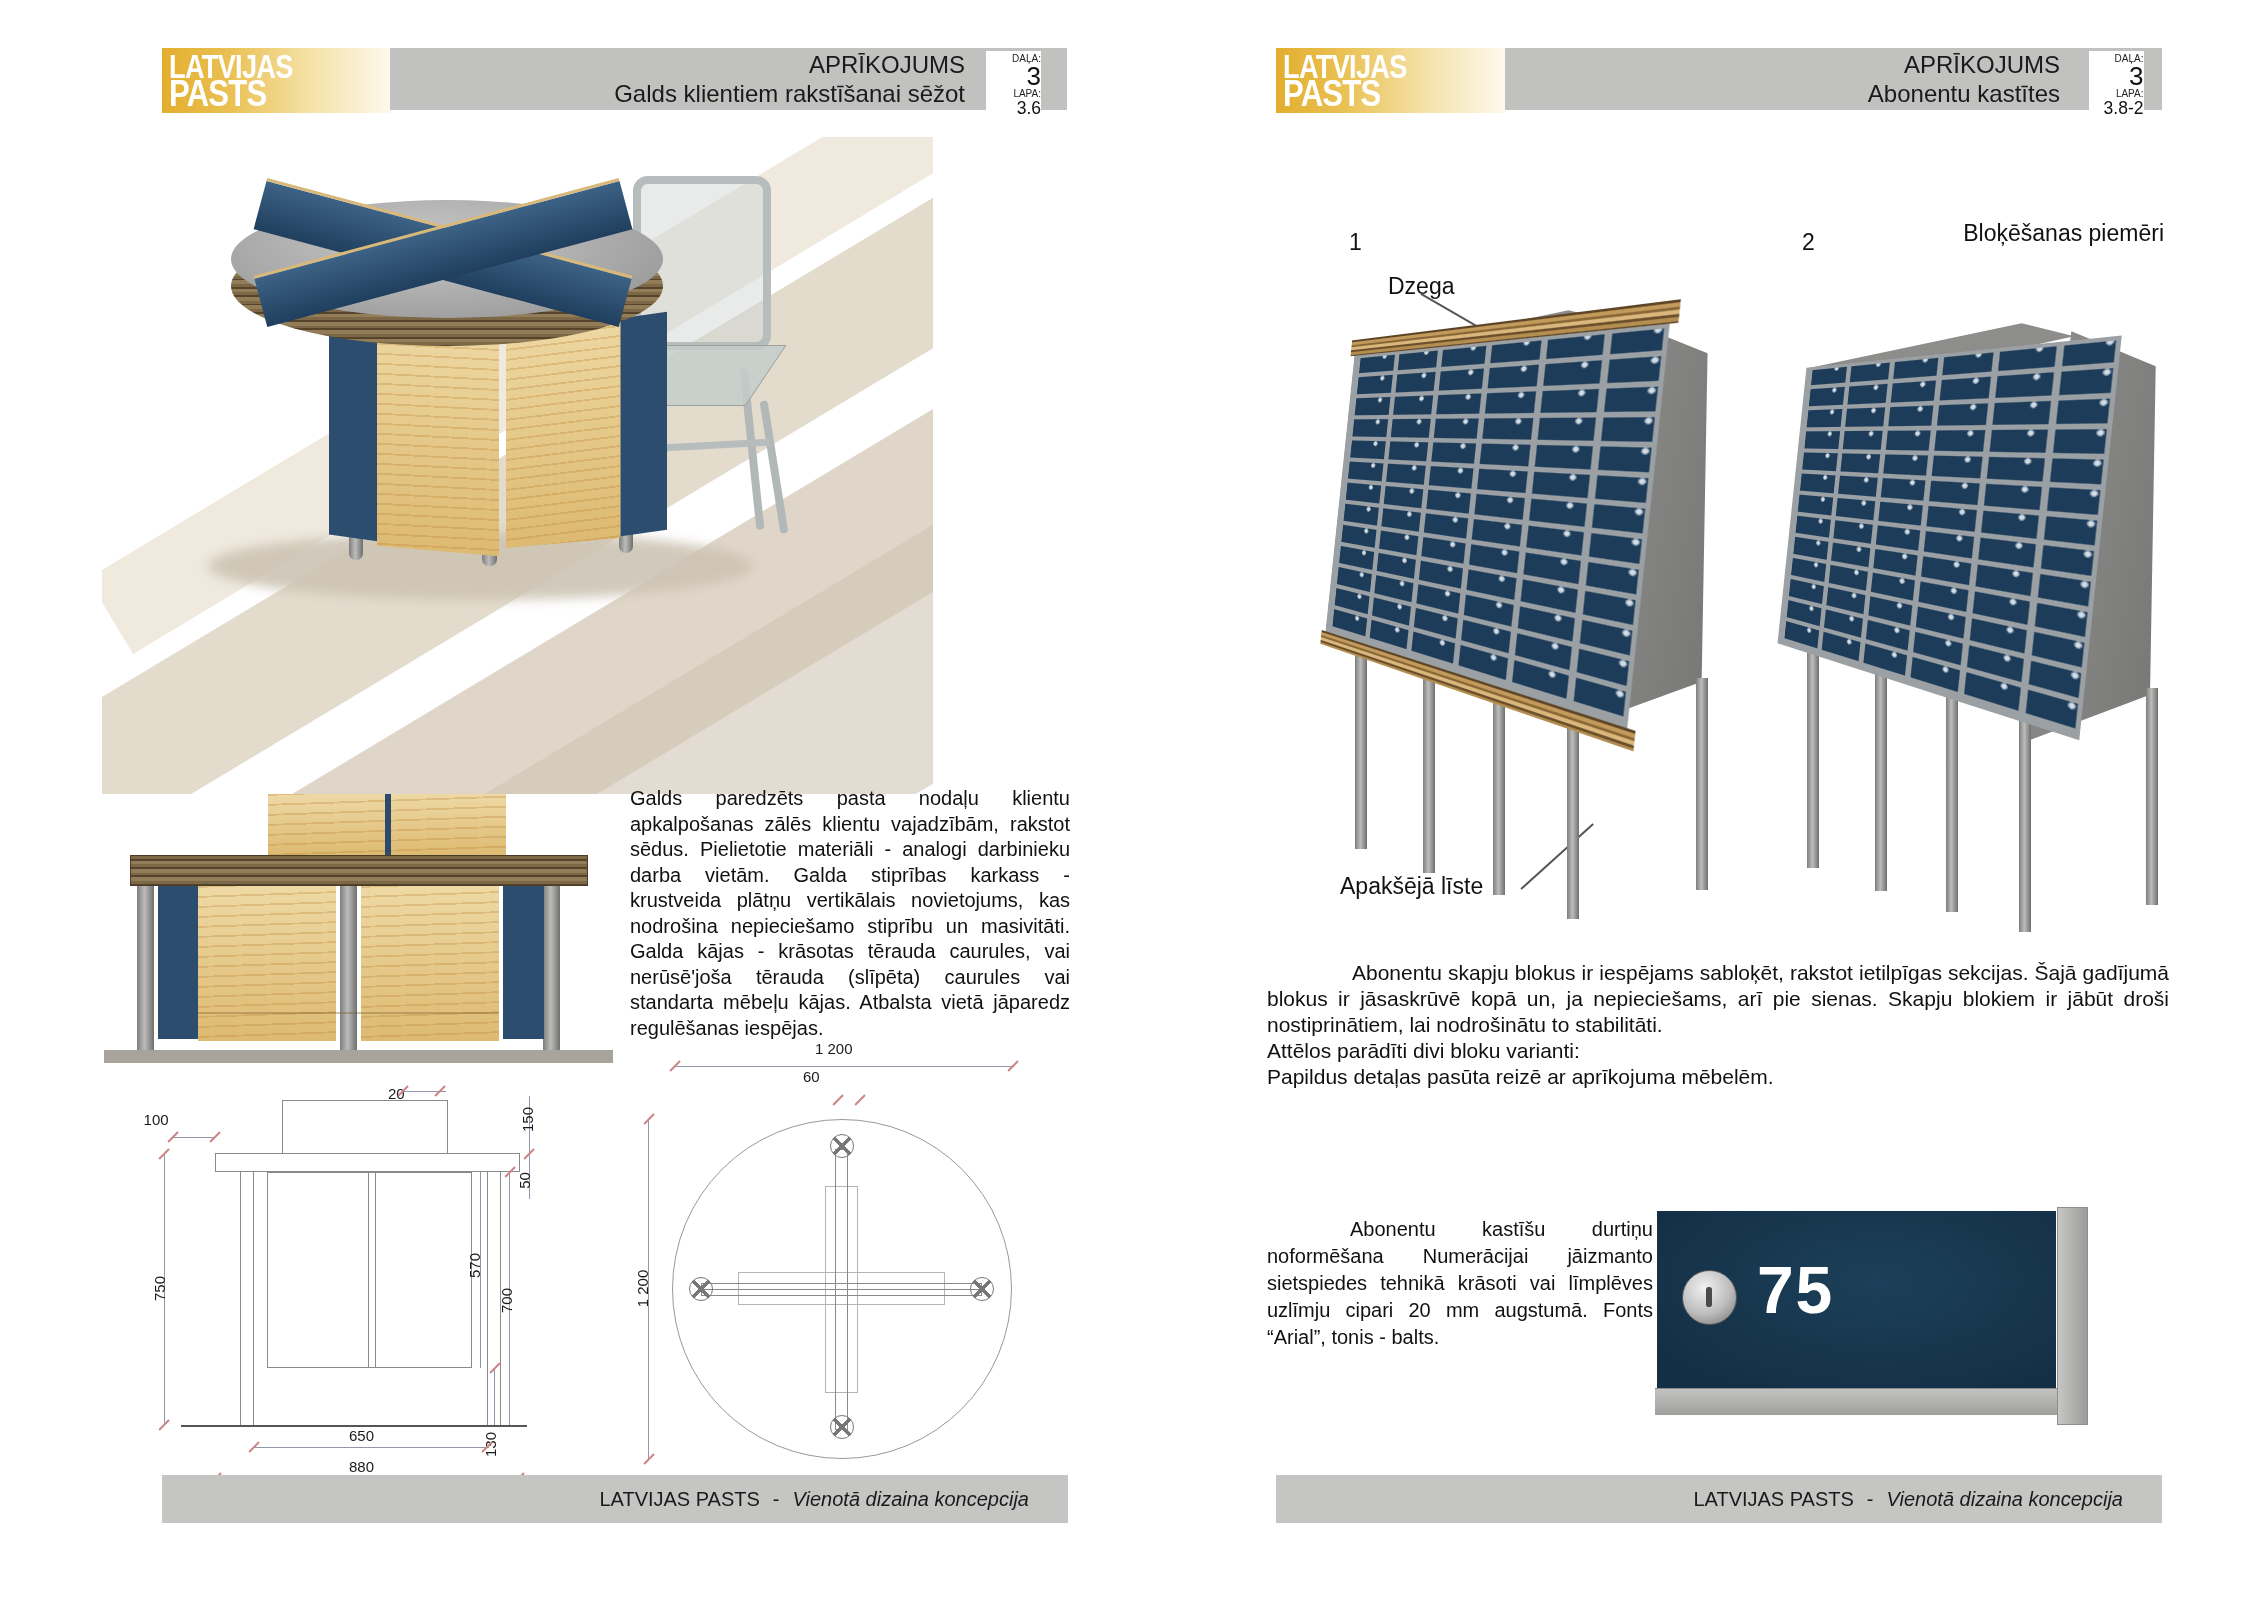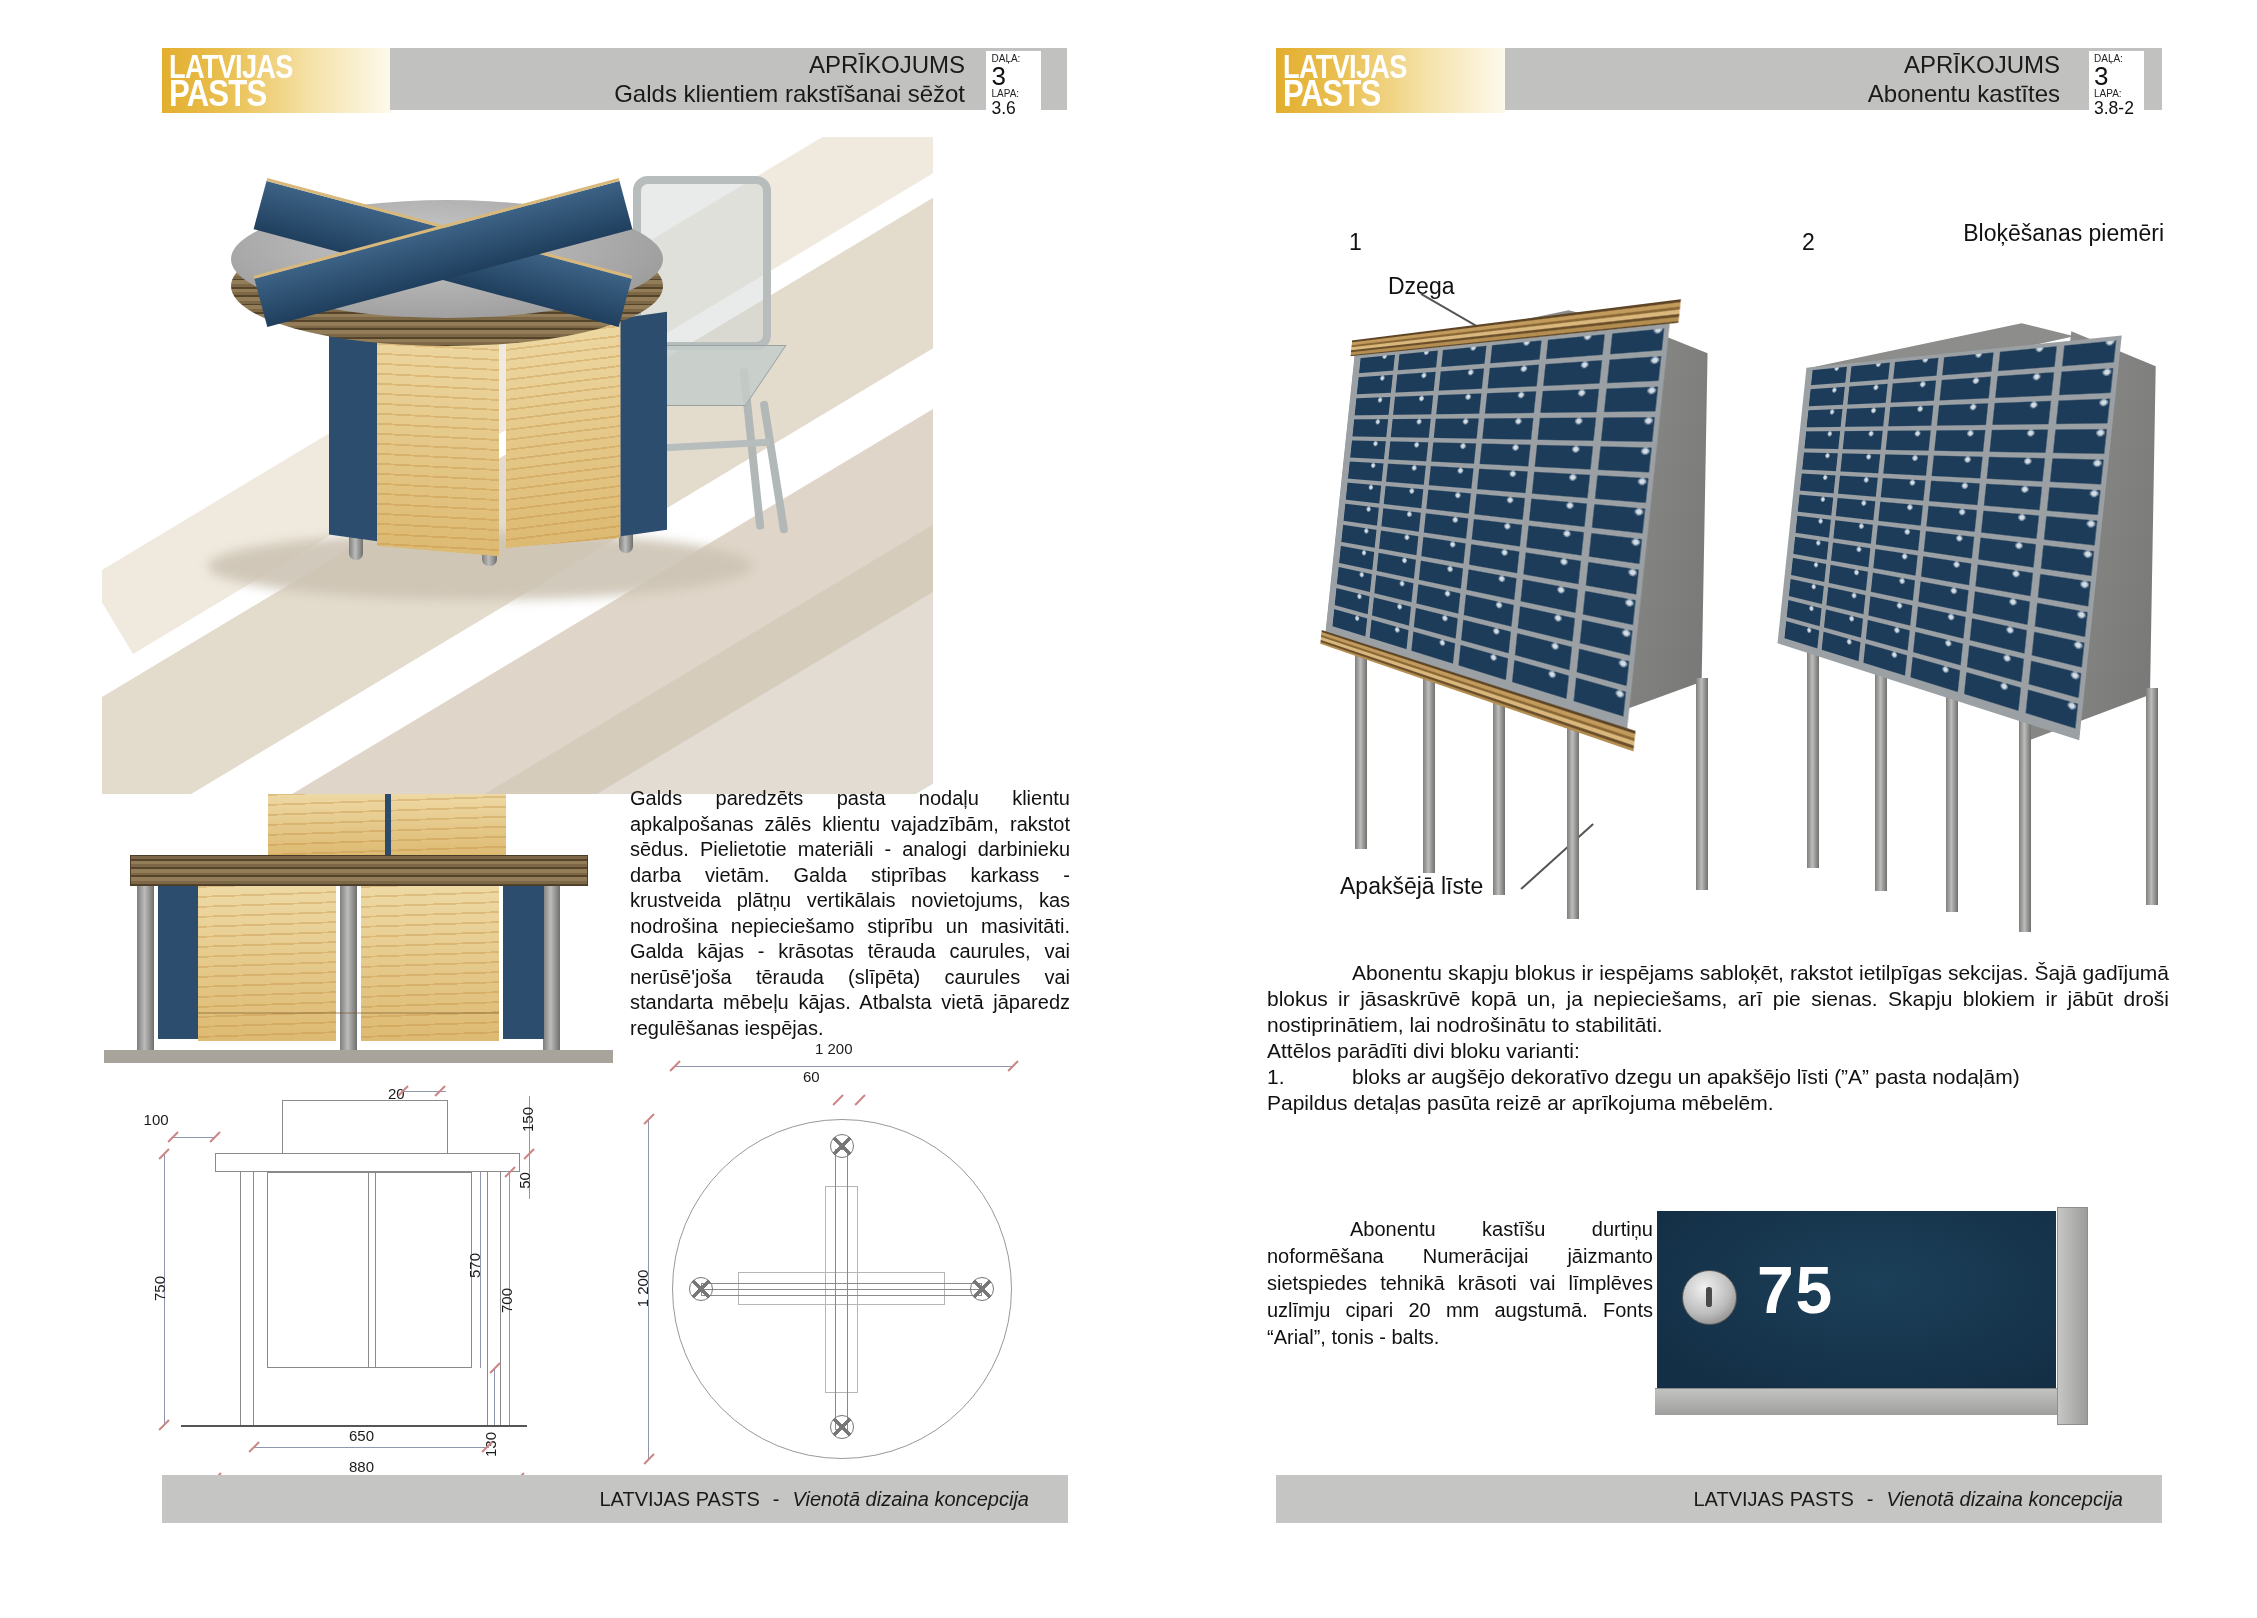--- a/index.html
+++ b/index.html
@@ -8,21 +8,21 @@
   .abs{position:absolute;}
   
   .logo{width:229px;height:65px;overflow:hidden;
         background:linear-gradient(90deg,#e3ae2e 0%,#eac154 30%,#f5e2a8 65%,#fdf9ec 100%);}
   .logo .l1{font-size:34px;font-weight:700;color:#fff;line-height:29.5px;margin:3.7px 0 0 7.4px;
             transform:scaleX(.80);transform-origin:left;letter-spacing:-0.9px;}
   .logo .l2{font-size:37px;font-weight:700;color:#fff;line-height:31px;margin:-2.8px 0 0 7.4px;
             transform:scaleX(.84);transform-origin:left;letter-spacing:-0.9px;}
   .hbar{height:62px;background:#c1c1c0;display:flex;align-items:center;justify-content:flex-end;}
   .htitles{text-align:right;font-size:24px;line-height:29px;color:#1a1a1a;margin-right:28px;}
-  .pbox{position:absolute;top:2.8px;width:55px;height:59px;background:#fff;text-align:left;
+  .pbox{position:absolute;top:2.8px;width:55px;height:59px;background:#fff;text-align:right;
         padding:1.8px 0 0 5.5px;box-sizing:border-box;}
   .pbox .sm{font-size:10px;color:#222;line-height:11px;display:block;}
   .pbox .bg{font-size:26px;color:#111;line-height:24px;display:block;}
   .pbox .md{font-size:17.5px;color:#111;line-height:19.4px;display:block;}
   
   .fbar{height:48px;background:#c5c5c4;display:flex;align-items:center;justify-content:flex-end;
         padding-right:39px;box-sizing:border-box;font-size:20px;color:#1a1a1a;}
   .fbar .sep{margin:0 13px;}
   .fbar em{font-style:italic;}
   
@@ -256,23 +256,20 @@
     <div class="abs gleg" style="left:1946px;top:677px;width:12px;height:235px;"></div>
     <div class="abs gleg" style="left:2019px;top:697px;width:12px;height:235px;"></div>
     <div class="abs gleg" style="left:2146px;top:688px;width:12px;height:217px;"></div>
     <div class="abs cabfront" style="left:1792px;top:367px;">
       <div class="doorgrid"></div>
     </div>
 
     <div class="abs" style="left:1267px;top:960px;width:902px;font-size:21px;line-height:26px;color:#111;">
       <p class="jtext" style="margin:0;text-indent:85px;font-size:21px;line-height:26px;">Abonentu skapju blokus ir iespējams sabloķēt, rakstot ietilpīgas sekcijas. Šajā gadījumā blokus ir jāsaskrūvē kopā un, ja nepieciešams, arī pie sienas. Skapju blokiem ir jābūt droši nostiprinātiem, lai nodrošinātu to stabilitāti.</p>
       <div>Attēlos parādīti divi bloku varianti:</div>
-      <div>
-        <span style="display:inline-block;width:85px;">1.</span><span>bloks ar augšējo dekoratīvo dzegu un apakšējo līsti (”A” pasta nodaļām)</span>
-      </div>
       <div>Papildus detaļas pasūta reizē ar aprīkojuma mēbelēm.</div>
     </div>
 
     <p class="abs jtext" style="left:1267px;top:1216px;width:386px;margin:0;text-indent:83px;line-height:27px;">Abonentu kastīšu durtiņu noformēšana Numerācijai jāizmanto sietspiedes tehnikā krāsoti vai līmplēves uzlīmju cipari 20 mm augstumā. Fonts “Arial”, tonis - balts.</p>
 
     <div class="abs" style="left:1655px;top:1388px;width:402px;height:26px;background:linear-gradient(180deg,#c2c2c0,#9f9f9d);border-top:0.9px solid #8b8b89;"></div>
     <div class="abs" style="left:2057px;top:1207px;width:31px;height:218px;background:linear-gradient(90deg,#c6c6c4,#9c9c9a);border:0.9px solid #8e8e8c;box-sizing:border-box;"></div>
     <div class="abs" style="left:1657px;top:1211px;width:399px;height:177px;background:radial-gradient(ellipse at 55% 40%,#1c4059,#132f46 85%);">
       <div class="abs" style="left:25px;top:59px;width:55px;height:55px;border-radius:50%;border:1.8px solid #5a5a5a;box-sizing:border-box;background:radial-gradient(circle at 40% 32%,#f2f2f2,#bcbcbc 55%,#707070);">
         <div class="abs" style="left:23px;top:15.7px;width:5.5px;height:20px;background:#4a4a4a;border-radius:2.8px;"></div>

